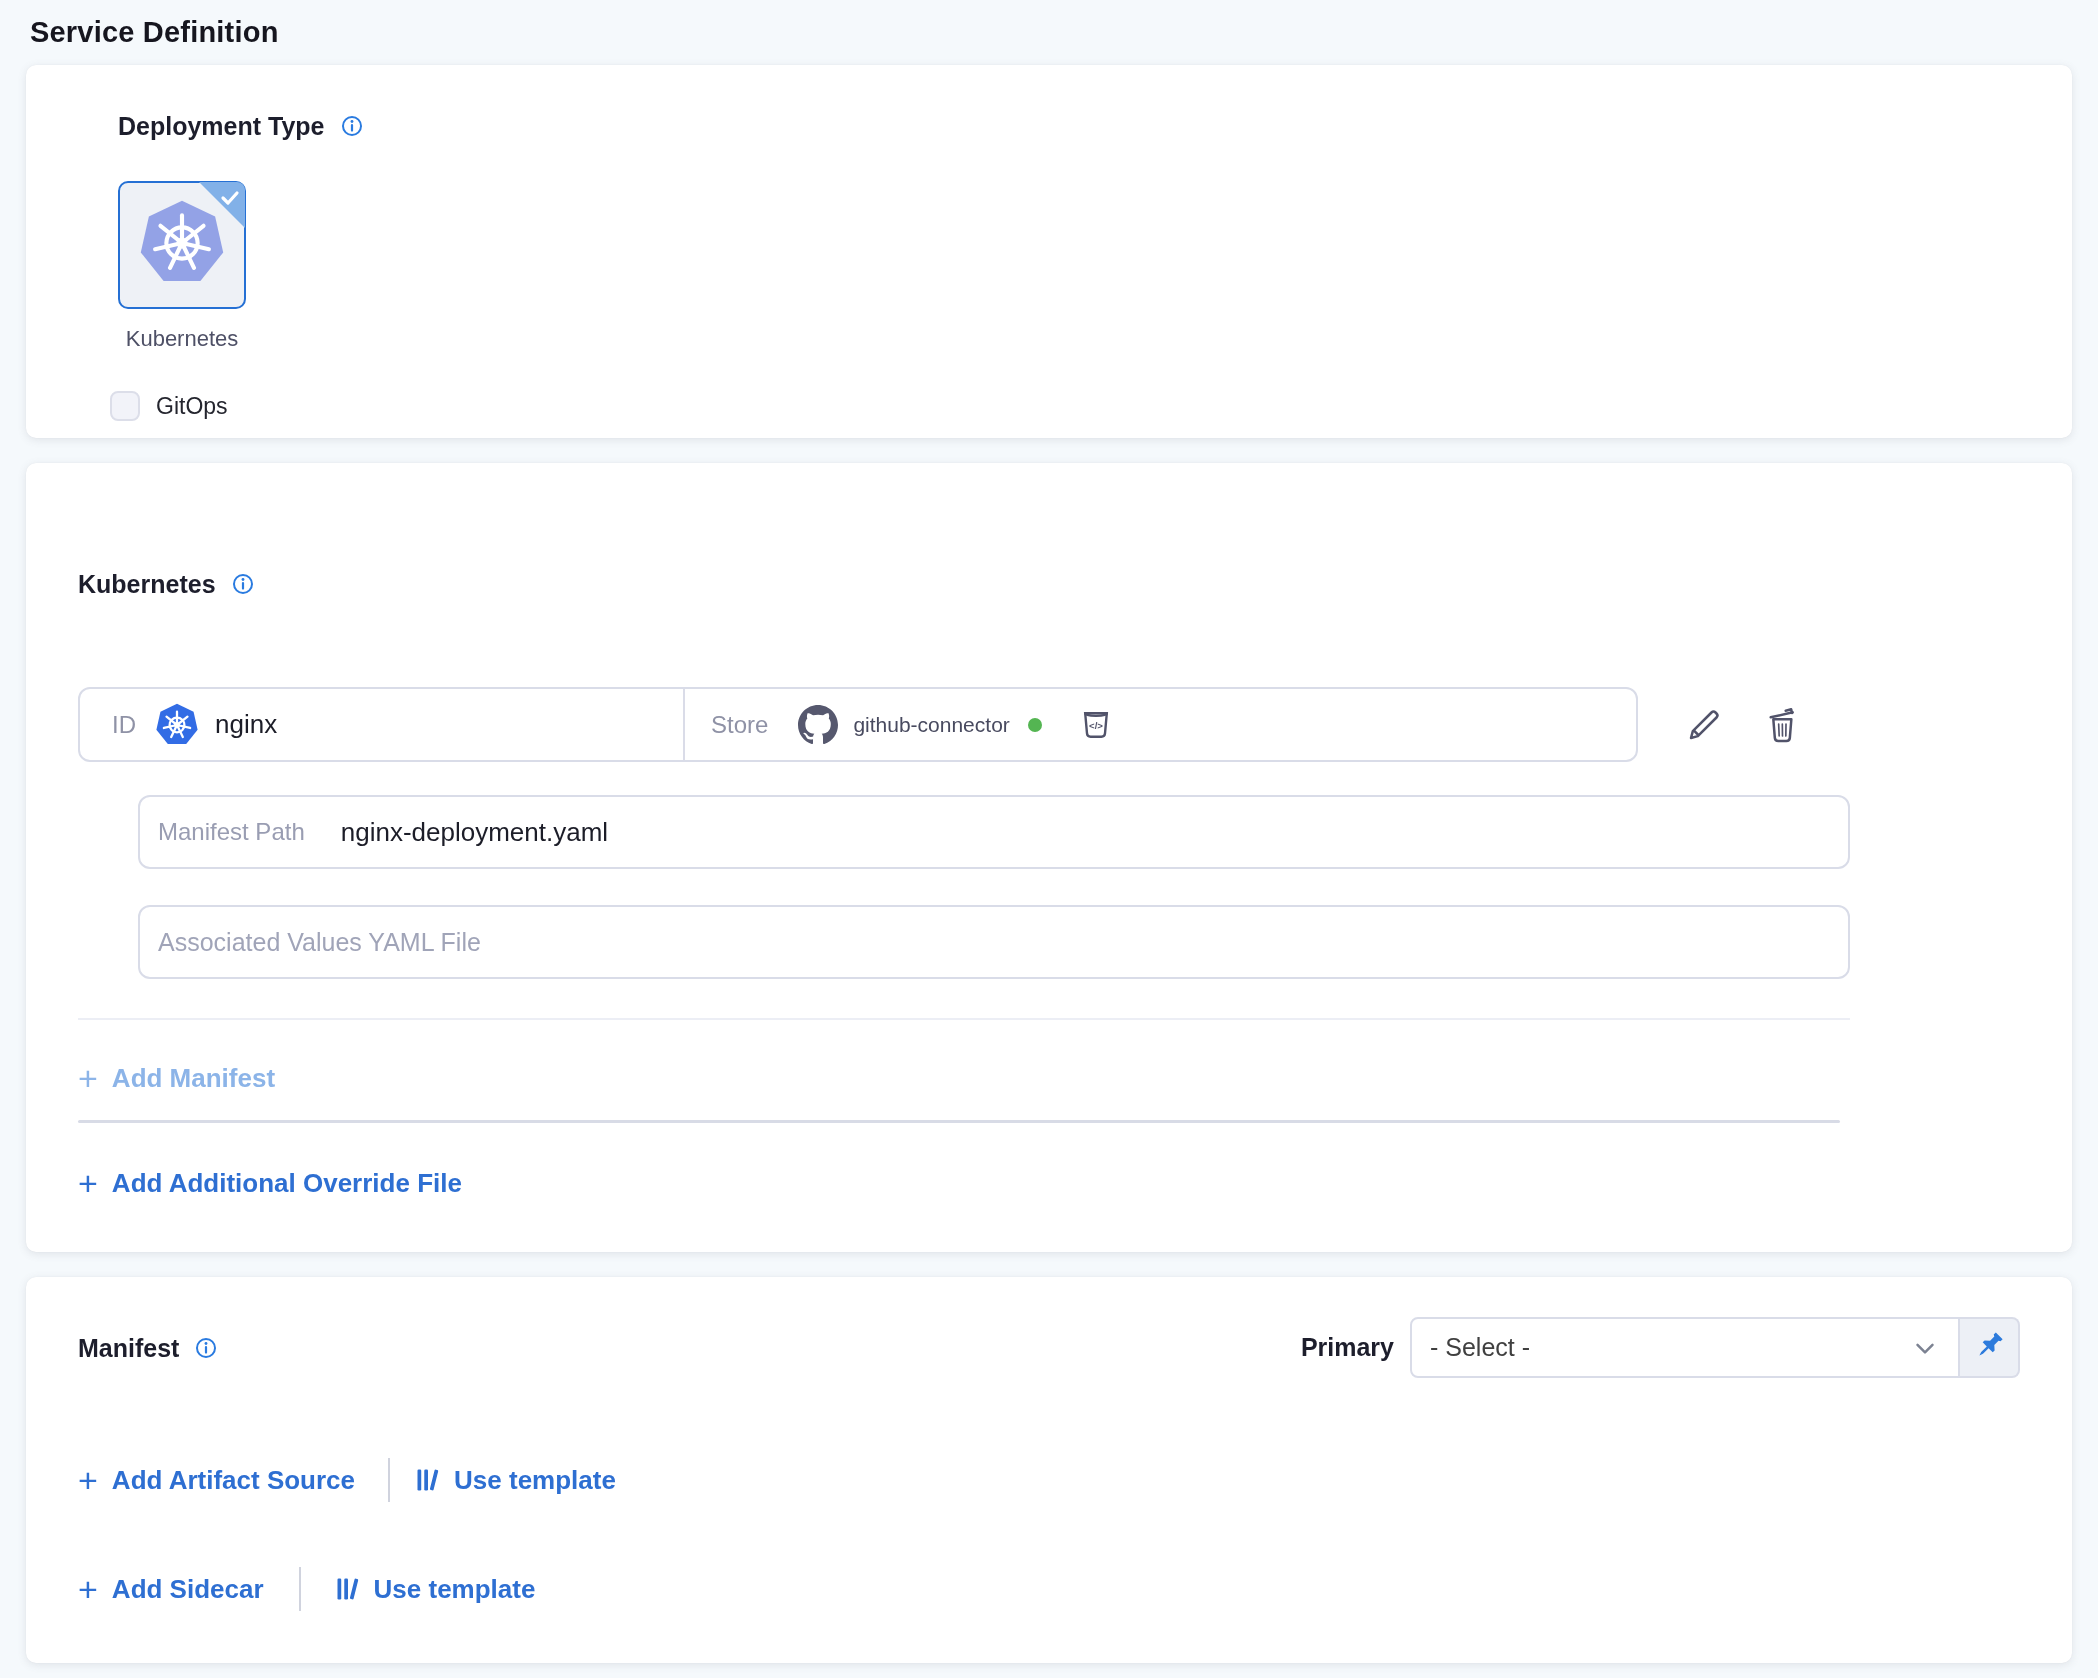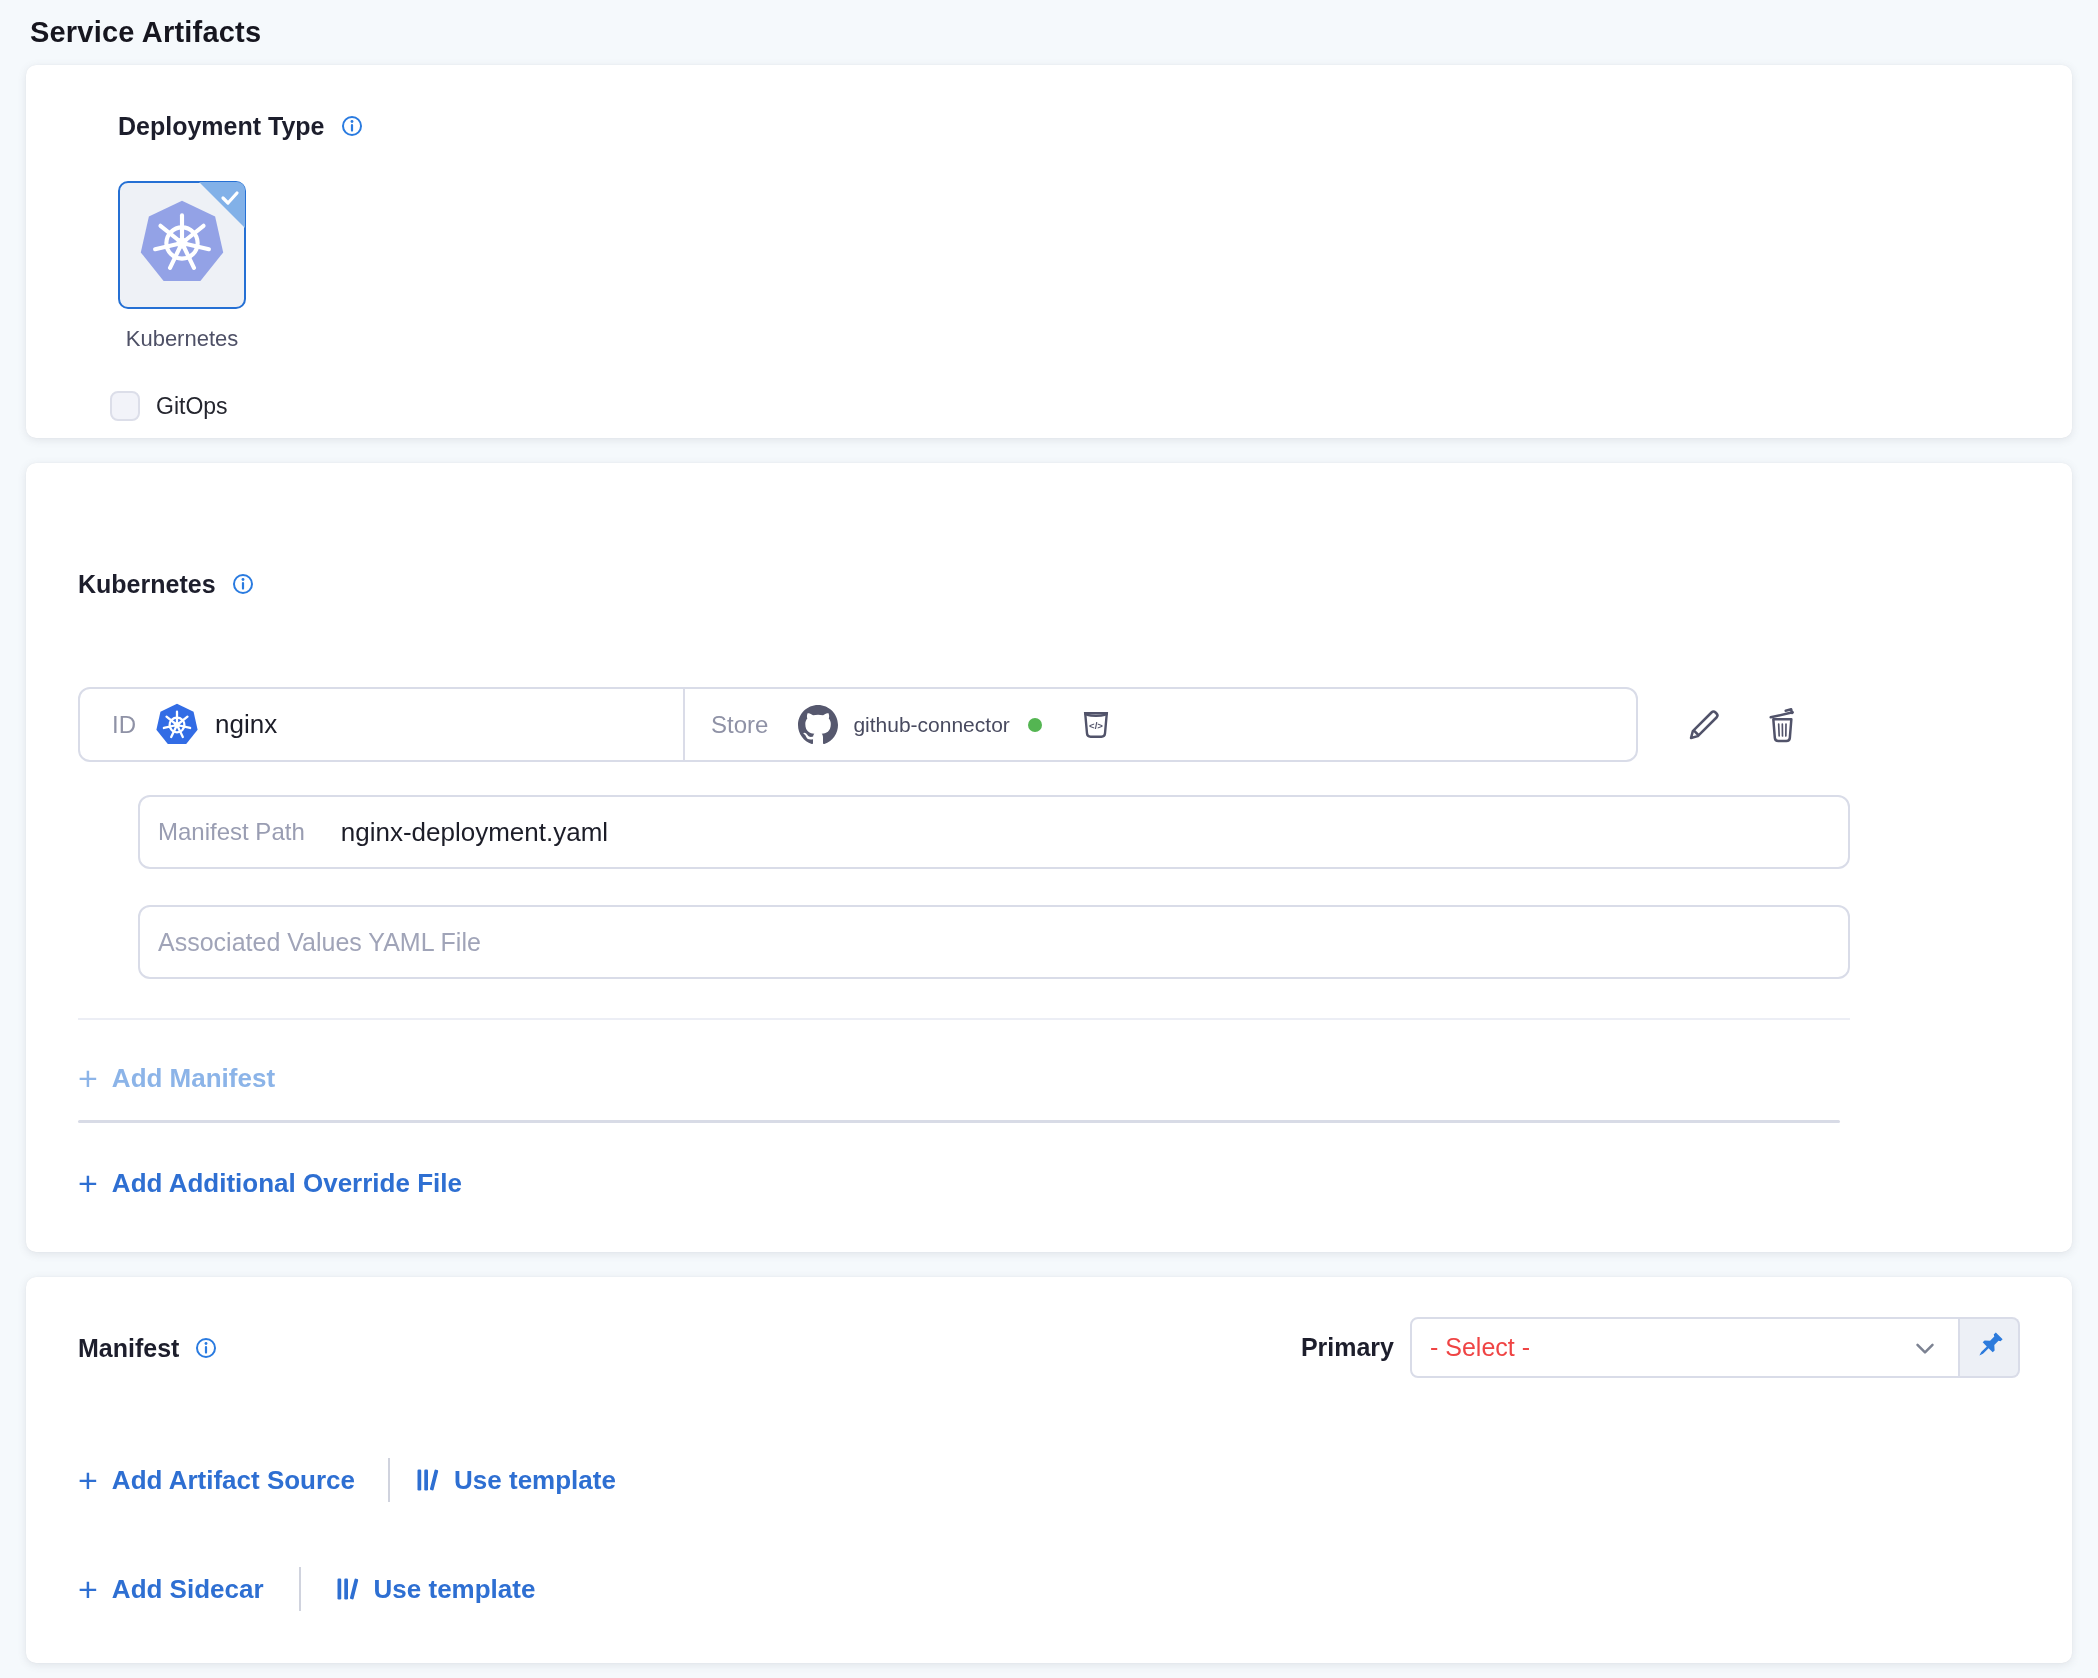--- a/index.html
+++ b/index.html
@@ -102,41 +102,41 @@
 
   
   .artifacts-header { display:flex; align-items:center; margin:40px 52px 0 52px; height:61px; }
   .artifacts-header .section-heading { margin:0; }
   .primary-group { margin-left:auto; display:flex; align-items:center; }
   .primary-label { font-size:25px; font-weight:600; color:#1d1e2c; margin-right:16px; }
   .select-box {
     width:550px; height:61px; border:2px solid #d9dce8; border-radius:8px 0 0 8px;
     background:#fff; display:flex; align-items:center; padding:0 18px; cursor:pointer;
   }
-  .select-placeholder { font-size:25px; color:#ef4444; }
+  .select-placeholder { font-size:25px; color:#404040; }
   .select-chevron { margin-left:auto; display:inline-flex; }
   .pin-btn {
     width:60px; height:61px; border:2px solid #d9dce8; border-left:none;
     border-radius:0 8px 8px 0; background:#edf0f6; cursor:pointer;
     display:flex; align-items:center; justify-content:center;
   }
   .artifact-links { display:flex; align-items:center; margin-left:52px; }
   .row-a { margin-top:80px; height:44px; }
   .row-b { margin-top:64px; height:46px; }
   .vsep { width:2px; height:44px; background:#d0d3de; }
   .vsep.a { margin:0 24px 0 33px; }
   .vsep.b { margin:0 33px 0 35px; }
   .tpl-icon { margin-right:12px; display:inline-flex; }
 </style>
 </head>
 <body>
 
 <div class="page">
 
-  <div class="page-title">Service Artifacts</div>
+  <div class="page-title">Service Definition</div>
 
   <section class="card card-deployment">
     <div class="section-heading">
       <span>Deployment Type</span>
       <span class="info-icon">
         <svg width="22" height="22" viewBox="0 0 20 20">
             <circle cx="10" cy="10" r="8.2" fill="none" stroke="#2a7be0" stroke-width="1.8"></circle>
             <line x1="10" y1="9.2" x2="10" y2="14.2" stroke="#2a7be0" stroke-width="2" stroke-linecap="round"></line>
             <circle cx="10" cy="5.9" r="1.3" fill="#2a7be0"></circle>
           </svg>

